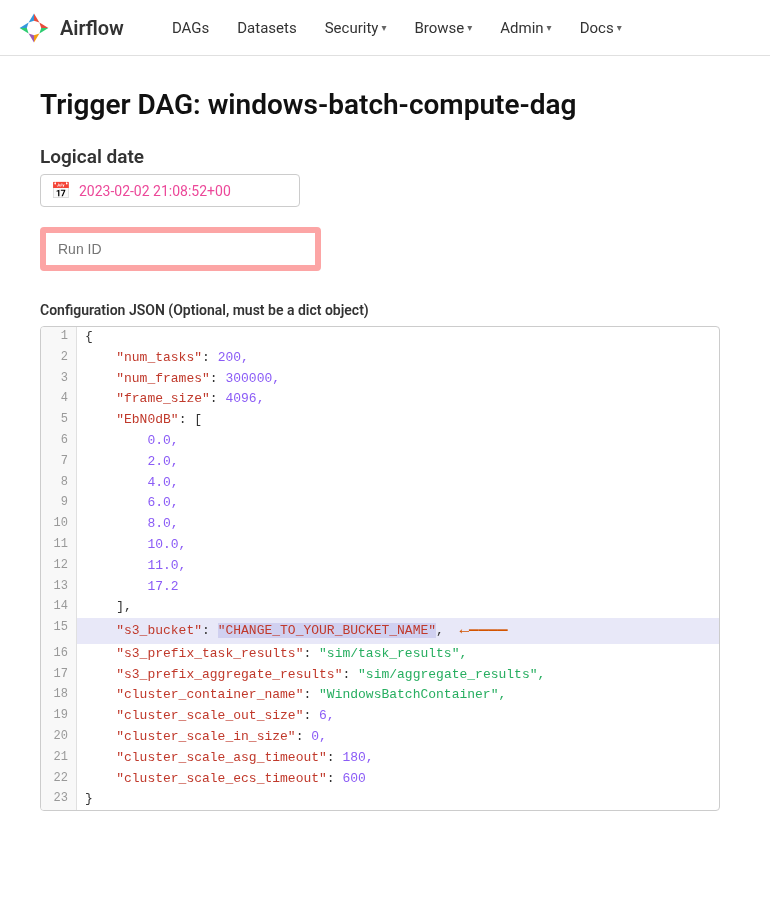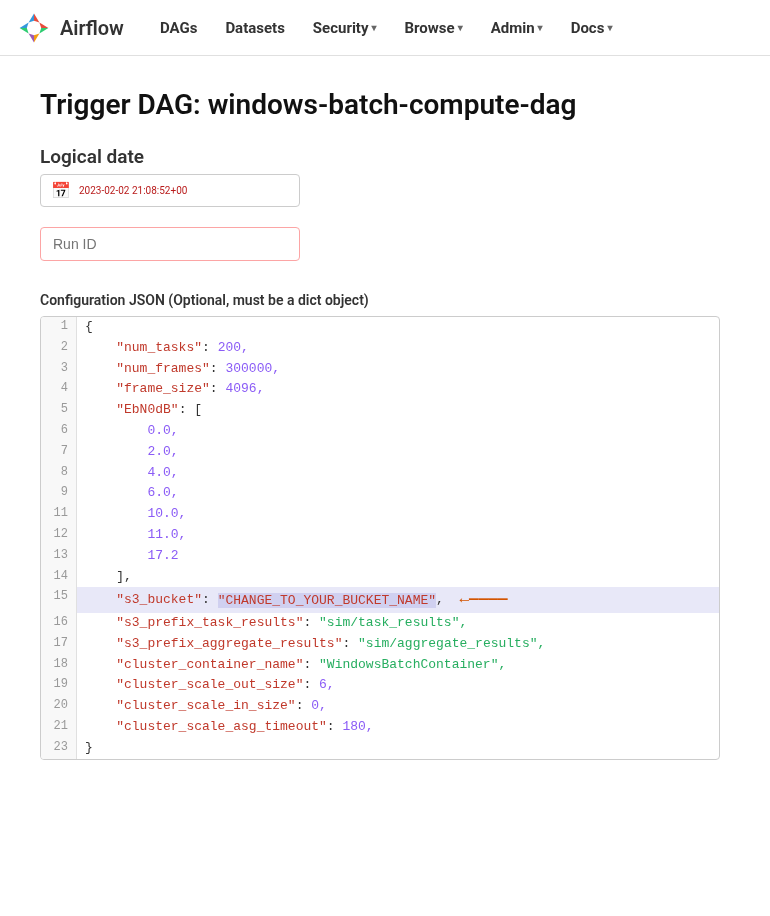--- a/index.html
+++ b/index.html
@@ -16,21 +16,21 @@
       align-items: center;
       padding: 0 16px;
       height: 56px;
       border-bottom: 1px solid #e0e0e0;
       background: #fff;
     }
     .navbar-brand {
       display: flex;
       align-items: center;
       gap: 8px;
-      margin-right: 24px;
+      margin-right: 36px;
       text-decoration: none;
     }
     .navbar-brand-text {
       font-size: 20px;
       font-weight: 600;
       color: #333;
     }
     .airflow-logo {
       width: 36px;
       height: 36px;
@@ -45,21 +45,21 @@
       position: relative;
     }
     .nav-link {
       display: flex;
       align-items: center;
       gap: 3px;
       padding: 8px 12px;
       color: #333;
       text-decoration: none;
       font-size: 15px;
-      font-weight: 700;
+      font-weight: 400;
       cursor: pointer;
       border-radius: 4px;
     }
     .nav-caret {
       font-size: 10px;
       color: #666;
     }
 
     
     .main-content {
@@ -91,28 +91,28 @@
       width: 260px;
       margin-bottom: 20px;
       background: #fff;
     }
     .date-icon {
       margin-right: 8px;
       color: #555;
       font-size: 16px;
     }
     .date-value {
-      font-size: 10px;
-      color: #b91c1c;
+      font-size: 14px;
+      color: #ec4899;
     }
 
     .run-id-input {
-      width: 260px;
+      width: 281px;
       padding: 8px 12px;
-      border: 1px solid #fca5a5;
+      border: 6px solid #fca5a5;
       border-radius: 4px;
       font-size: 14px;
       color: #999;
       margin-bottom: 20px;
     }
 
     .config-label {
       font-weight: 600;
       font-size: 14px;
       margin-bottom: 8px;
@@ -282,20 +282,24 @@
         </div>
         <div class="json-line">
           <div class="line-num">8</div>
           <div class="line-content"><span class="val-num">        4.0,</span></div>
         </div>
         <div class="json-line">
           <div class="line-num">9</div>
           <div class="line-content"><span class="val-num">        6.0,</span></div>
         </div>
         <div class="json-line">
+          <div class="line-num">10</div>
+          <div class="line-content"><span class="val-num">        8.0,</span></div>
+        </div>
+        <div class="json-line">
           <div class="line-num">11</div>
           <div class="line-content"><span class="val-num">        10.0,</span></div>
         </div>
         <div class="json-line">
           <div class="line-num">12</div>
           <div class="line-content"><span class="val-num">        11.0,</span></div>
         </div>
         <div class="json-line">
           <div class="line-num">13</div>
           <div class="line-content"><span class="val-num">        17.2</span></div>
@@ -326,18 +330,22 @@
         </div>
         <div class="json-line">
           <div class="line-num">20</div>
           <div class="line-content"><span class="key">    "cluster_scale_in_size"</span><span class="punc">: </span><span class="val-num">0,</span></div>
         </div>
         <div class="json-line">
           <div class="line-num">21</div>
           <div class="line-content"><span class="key">    "cluster_scale_asg_timeout"</span><span class="punc">: </span><span class="val-num">180,</span></div>
         </div>
         <div class="json-line">
+          <div class="line-num">22</div>
+          <div class="line-content"><span class="key">    "cluster_scale_ecs_timeout"</span><span class="punc">: </span><span class="val-num">600</span></div>
+        </div>
+        <div class="json-line">
           <div class="line-num">23</div>
           <div class="line-content">}</div>
         </div>
       </div>
   </div>
 </div>
 
 </body></html>

